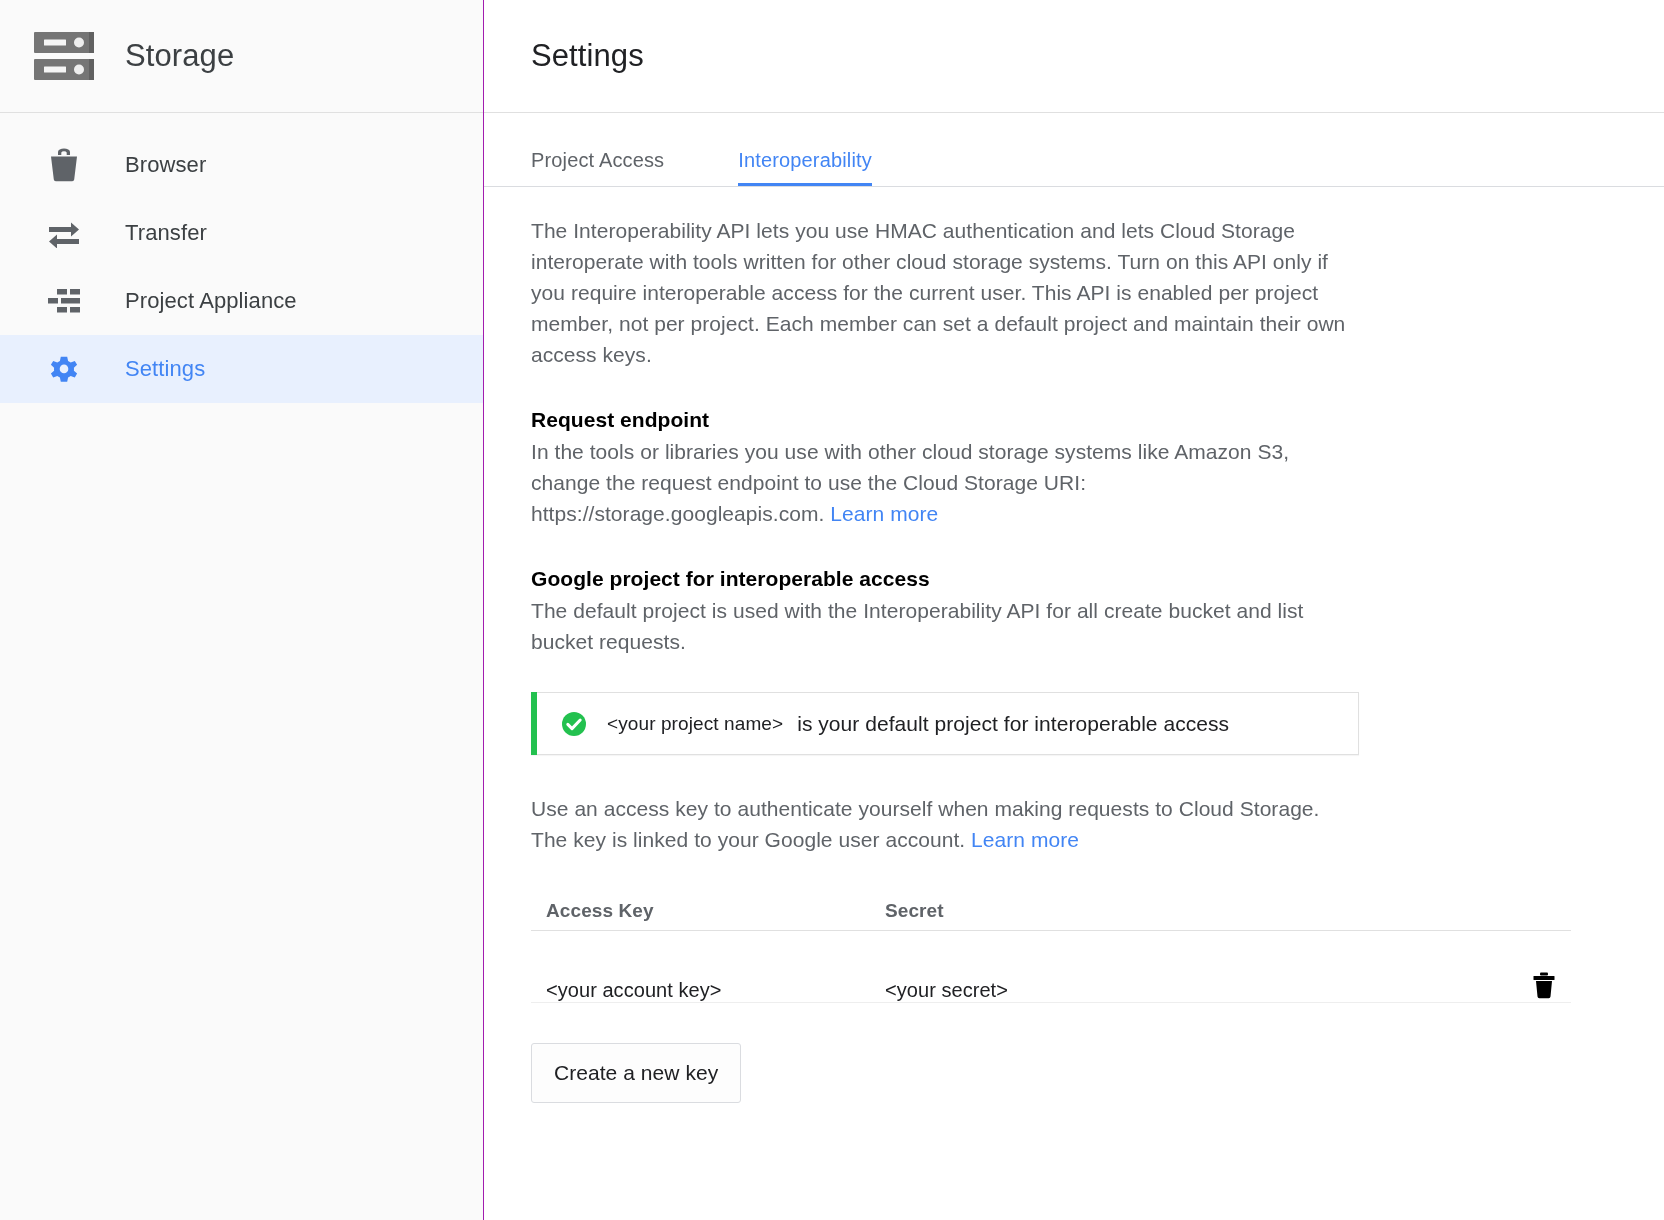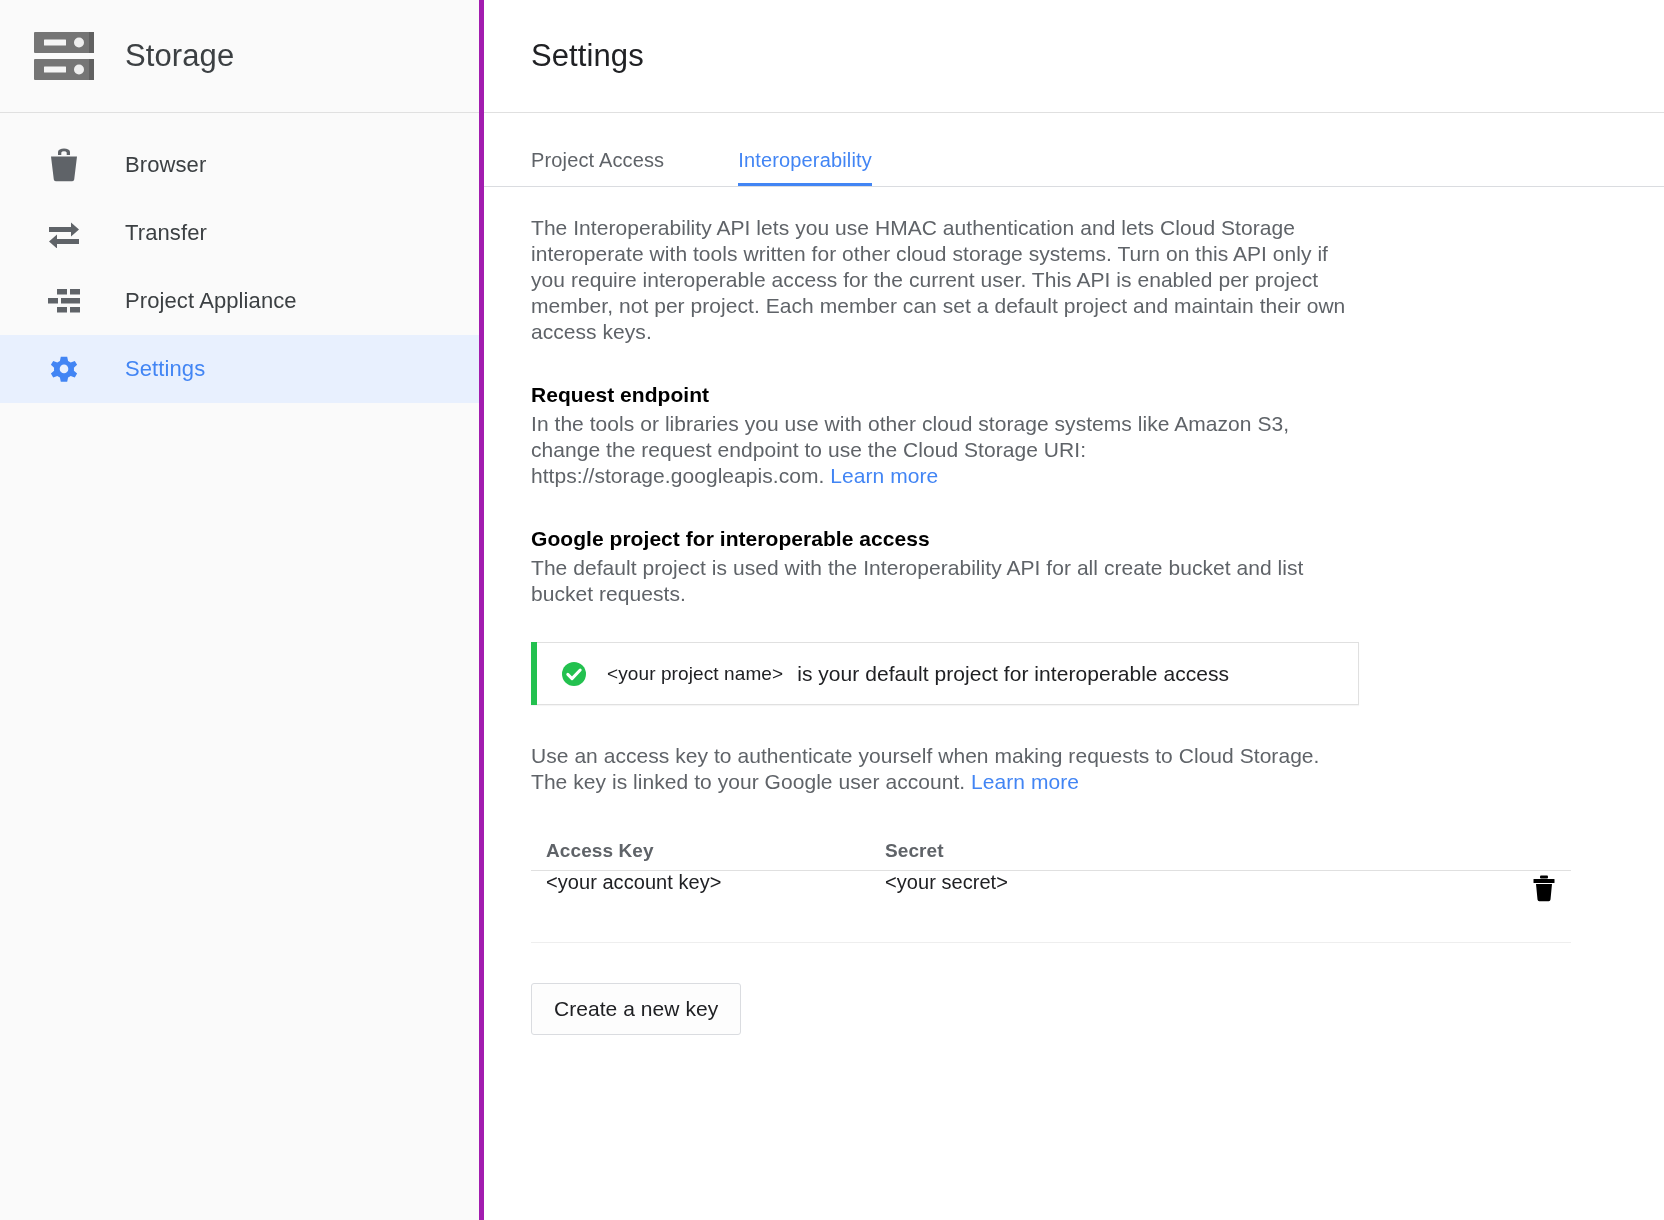--- a/index.html
+++ b/index.html
@@ -17,21 +17,21 @@
     overflow: hidden;
     background: #fff;
   }
 
   
   .sidebar {
     width: 484px;
     min-width: 484px;
     height: 1220px;
     background: #fafafa;
-    border-right: 5px solid #a21caf;
+    border-right: 1px solid #a21caf;
     display: flex;
     flex-direction: column;
   }
   .sidebar-header {
     height: 113px;
     min-height: 113px;
     display: flex;
     align-items: center;
     padding-left: 30px;
     border-bottom: 1px solid #e0e0e0;
@@ -128,21 +128,21 @@
   }
 
   .content {
     padding-left: 47px;
     padding-top: 28px;
     padding-right: 40px;
   }
 
   p.body-text {
     font-size: 21px;
-    line-height: 26px;
+    line-height: 31px;
     color: #5f6368;
     margin: 0;
     max-width: 828px;
     letter-spacing: 0.05px;
   }
   h3.section-head {
     font-size: 21px;
     font-weight: bold;
     color: #000000;
     margin: 6px 0 4px 0;
@@ -206,42 +206,42 @@
   }
   .keys-head .cell {
     font-size: 19px;
     font-weight: bold;
     color: #5f6368;
     padding-bottom: 8px;
     letter-spacing: 0.1px;
   }
   .keys-row {
     display: flex;
-    align-items: flex-start;
+    align-items: flex-end;
     height: 72px;
     border-bottom: 1px solid #eeeeee;
   }
   .keys-row .cell {
     font-size: 20px;
     color: #202124;
     letter-spacing: 0.05px;
   }
   .col-key { width: 344px; min-width: 344px; padding-left: 15px; }
   .col-secret { width: 600px; min-width: 600px; padding-left: 10px; }
   .col-actions { flex: 1; display: flex; justify-content: flex-end; padding-right: 10px; }
   .trash-btn {
     width: 34px; height: 34px;
     display: flex; align-items: center; justify-content: center;
     cursor: pointer;
     background: none; border: none; padding: 0;
   }
 
   .create-key-btn {
     margin-top: 40px;
-    height: 52px;
+    height: 60px;
     padding: 9px 22px;
     background: #fdfdfd;
     border: 1px solid #dadce0;
     border-radius: 3px;
     font-size: 21px;
     color: #202124;
     font-family: "Liberation Sans", sans-serif;
     cursor: pointer;
     letter-spacing: 0.05px;
   }

